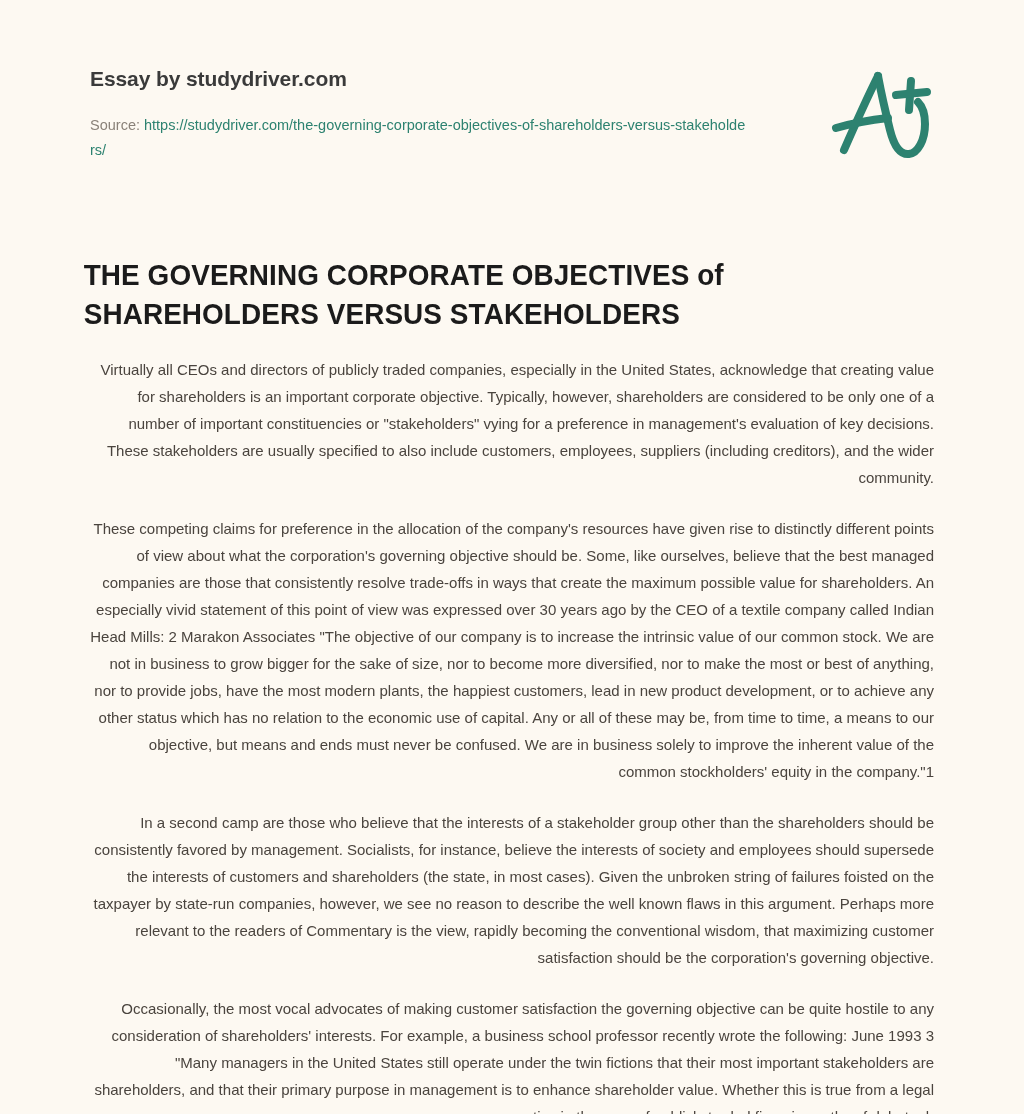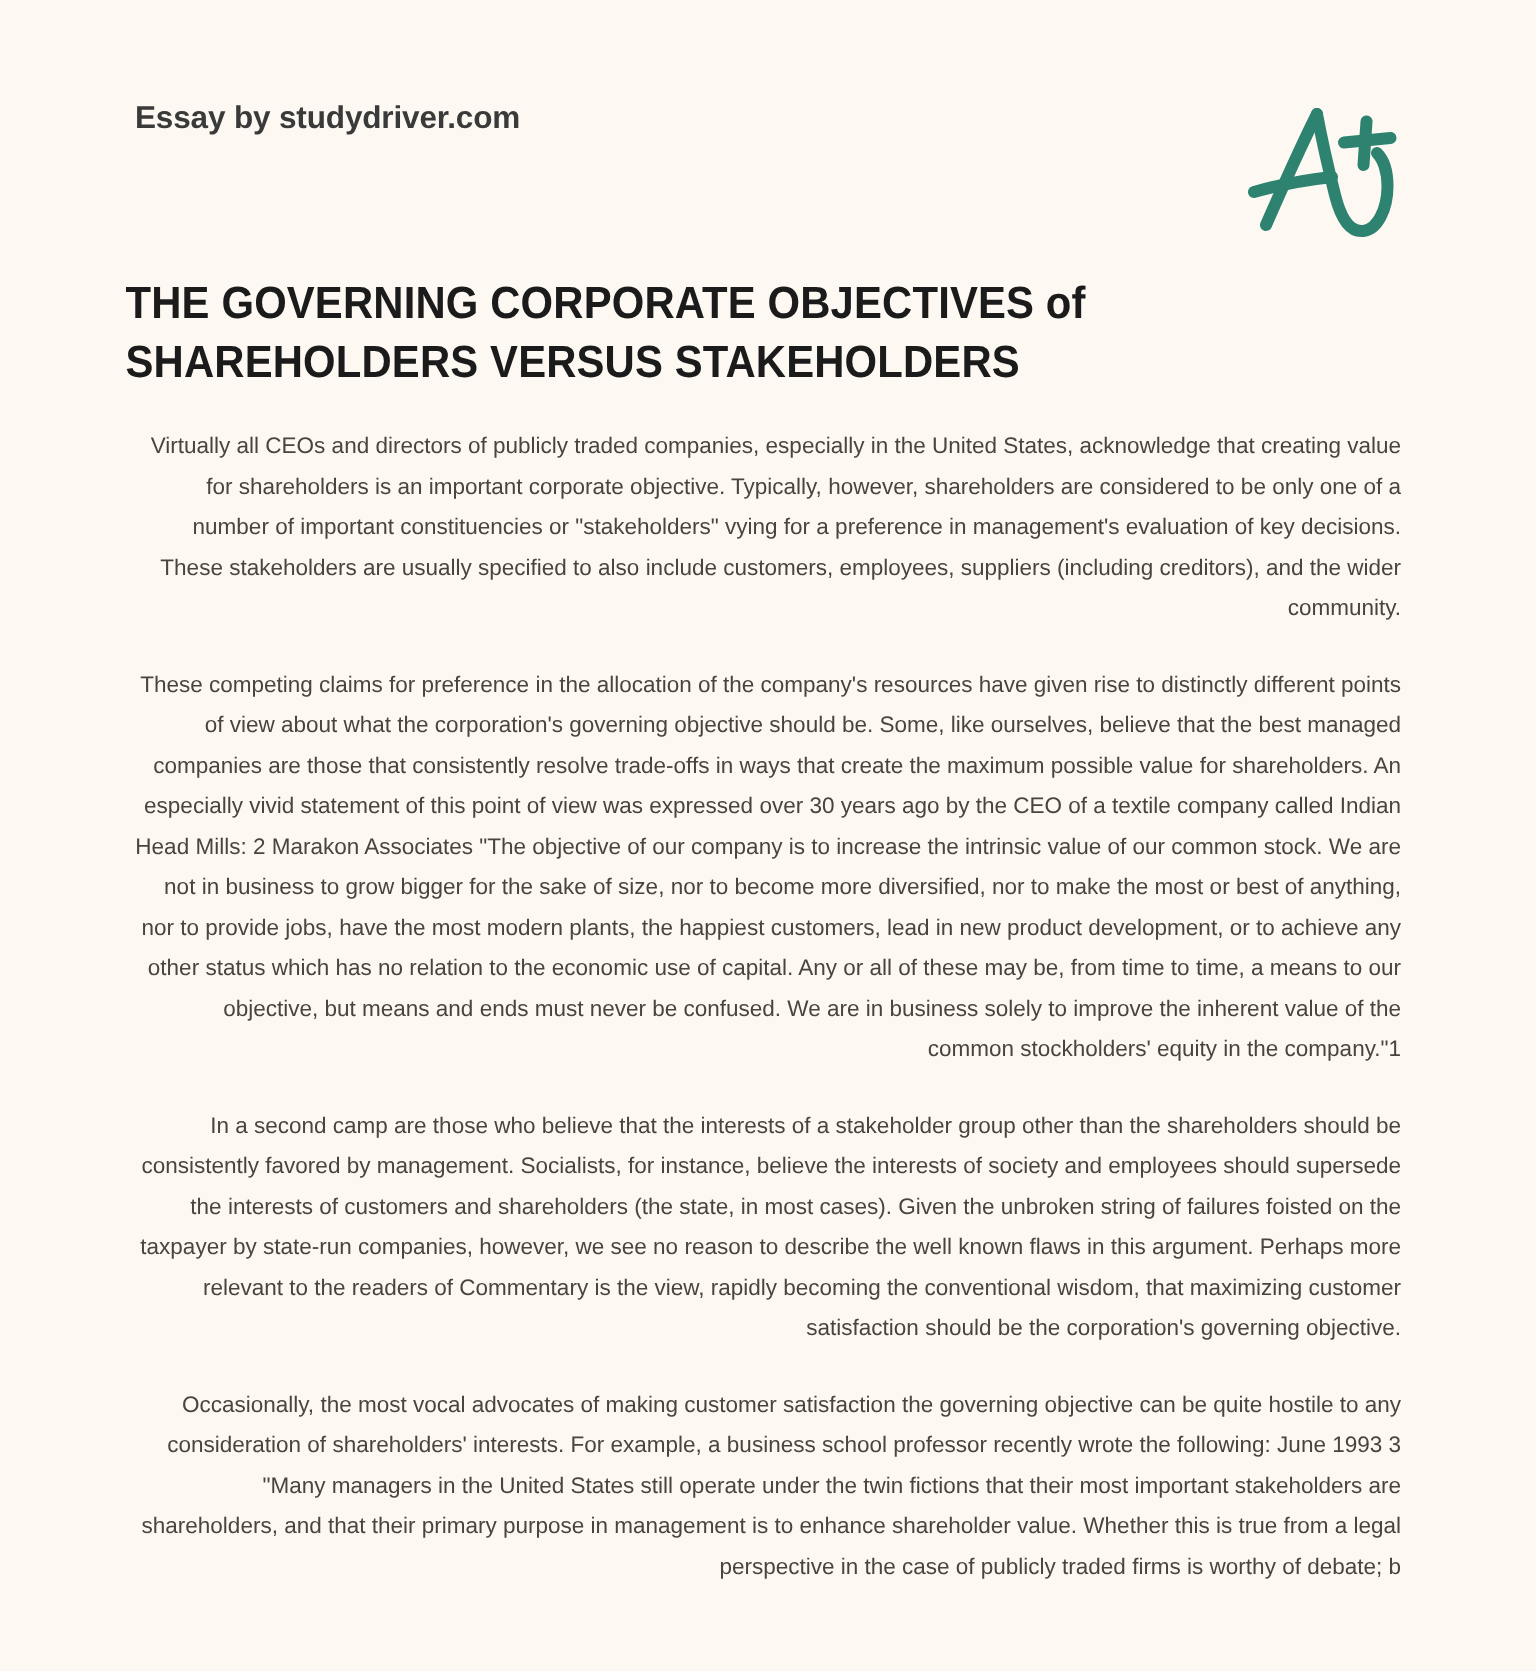--- a/index.html
+++ b/index.html
@@ -112,20 +112,23 @@
 </style>
 </head>
 <body>
 
 <div class="page">
 
   <div class="header">
 
     <div class="byline">Essay by studydriver.com</div>
 
+    <div class="source-line">
+      <span class="source-label">Source: </span><a class="source-url" href="#">https://studydriver.com/the-governing-corporate-objectives-of-shareholders-versus-stakeholders/</a>
+    </div>
 
     <div class="logo">
       <svg viewBox="0 0 120 110" xmlns="http://www.w3.org/2000/svg">
         <g fill="none" stroke="#2d8270" stroke-linecap="round" stroke-linejoin="round">
 
           <path d="M56 14 C50 26 36 56 22 88" stroke-width="8"></path>
 
           <path d="M56 14 C59 30 64 52 68 68 C72 84 78 93 87 92 C96 91 103 78 103 62 C103 52 100 44 96 40" stroke-width="8"></path>
 
           <path d="M14 66 C28 62 48 58 66 56" stroke-width="8"></path>

